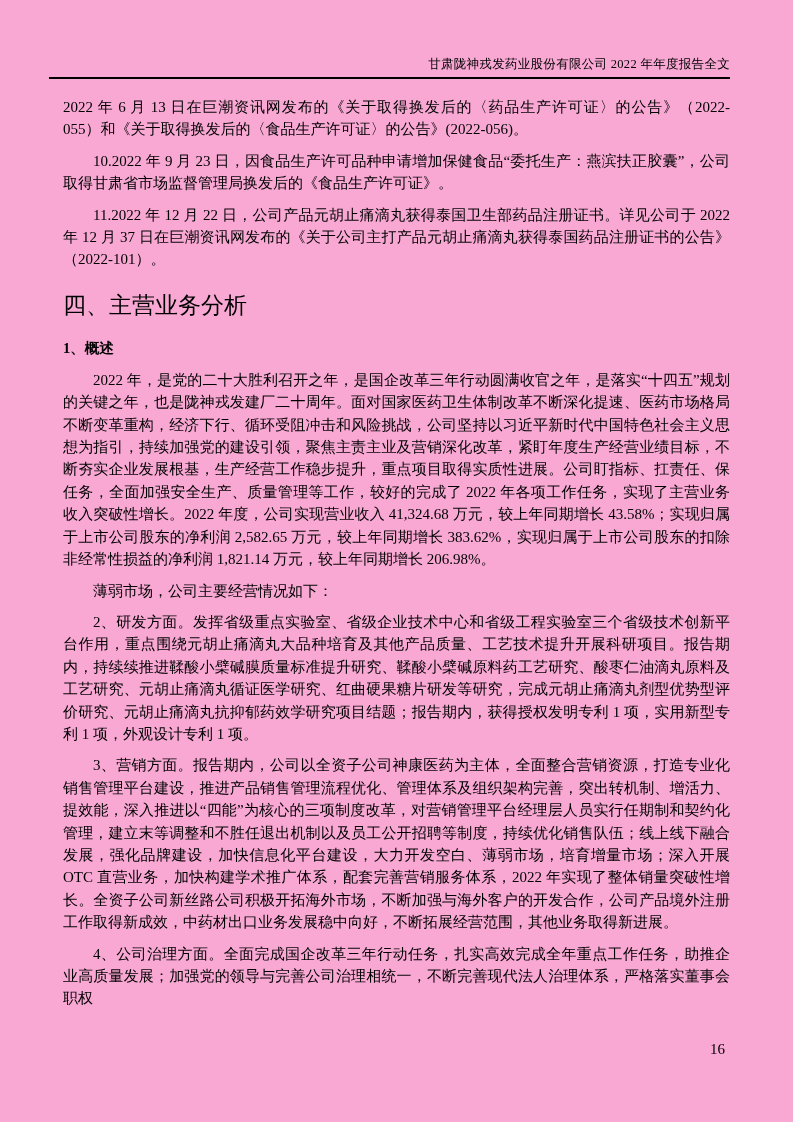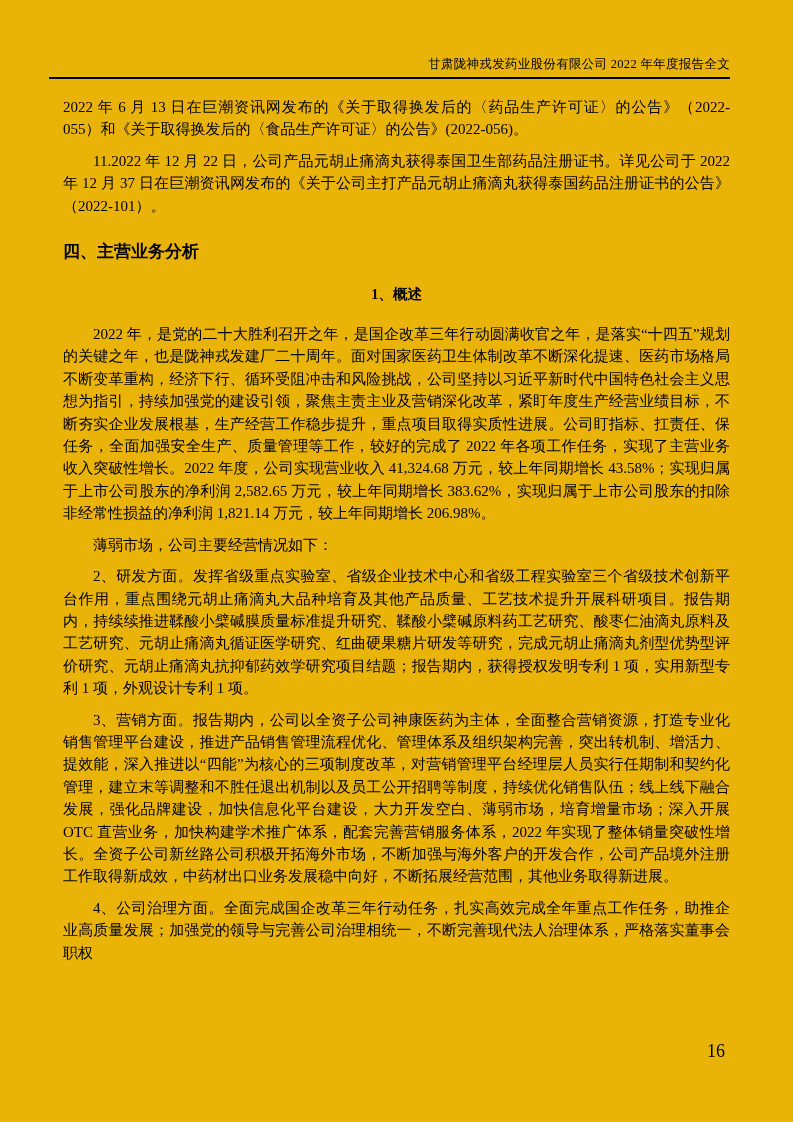--- a/index.html
+++ b/index.html
@@ -4,21 +4,21 @@
 <style>
   html, body {
     margin: 0;
     padding: 0;
     background: #ffffff;
   }
   .page {
     position: relative;
     width: 793px;
     height: 1122px;
-    background: #eab308;
+    background: #f9a8d4;
     color: #000000;
     font-family: "Liberation Serif", "DejaVu Serif", serif;
     box-sizing: border-box;
     padding: 56px 63px 0 63px;
     overflow: hidden;
   }
   .header-row {
     text-align: right;
     font-size: 12.5px;
     line-height: 16px;
@@ -39,54 +39,55 @@
   .content p {
     margin: 0 0 9px 0;
   }
   .p-cont {
     text-indent: 0;
   }
   .p-ind {
     text-indent: 2em;
   }
   .h1 {
-    font-weight: bold;
-    font-size: 17px;
+    font-weight: normal;
+    font-size: 23px;
     line-height: 22px;
     margin: 24px 0 22px 0;
     text-align: left;
   }
   .h2 {
     font-weight: bold;
     font-size: 14.5px;
     line-height: 19px;
-    margin: 0 0 19px 0;
-    text-align: center;
+    margin: 0 0 11px 0;
+    text-align: left;
   }
   .page-number {
     position: absolute;
     top: 1041px;
     right: 68px;
-    font-size: 18px;
+    font-size: 15px;
     color: #000000;
     margin-left: 12px;
   }
 </style>
 </head>
 <body>
 
 <div class="page">
 
   <div class="header-row">
     <span>甘肃陇神戎发药业股份有限公司 2022 年年度报告全文</span>
   </div>
   <div class="header-rule"></div>
 
   <div class="content">
     <p class="p-cont">2022 年 6 月 13 日在巨潮资讯网发布的《关于取得换发后的〈药品生产许可证〉的公告》（2022-055）和《关于取得换发后的〈食品生产许可证〉的公告》(2022-056)。</p>
+    <p class="p-ind">10.2022 年 9 月 23 日，因食品生产许可品种申请增加保健食品“委托生产：燕滨扶正胶囊”，公司取得甘肃省市场监督管理局换发后的《食品生产许可证》。</p>
     <p class="p-ind">11.2022 年 12 月 22 日，公司产品元胡止痛滴丸获得泰国卫生部药品注册证书。详见公司于 2022 年 12 月 37 日在巨潮资讯网发布的《关于公司主打产品元胡止痛滴丸获得泰国药品注册证书的公告》（2022-101）。</p>
     <div class="h1">四、主营业务分析</div>
     <div class="h2">1、概述</div>
     <p class="p-ind">2022 年，是党的二十大胜利召开之年，是国企改革三年行动圆满收官之年，是落实“十四五”规划的关键之年，也是陇神戎发建厂二十周年。面对国家医药卫生体制改革不断深化提速、医药市场格局不断变革重构，经济下行、循环受阻冲击和风险挑战，公司坚持以习近平新时代中国特色社会主义思想为指引，持续加强党的建设引领，聚焦主责主业及营销深化改革，紧盯年度生产经营业绩目标，不断夯实企业发展根基，生产经营工作稳步提升，重点项目取得实质性进展。公司盯指标、扛责任、保任务，全面加强安全生产、质量管理等工作，较好的完成了 2022 年各项工作任务，实现了主营业务收入突破性增长。2022 年度，公司实现营业收入 41,324.68 万元，较上年同期增长 43.58%；实现归属于上市公司股东的净利润 2,582.65 万元，较上年同期增长 383.62%，实现归属于上市公司股东的扣除非经常性损益的净利润 1,821.14 万元，较上年同期增长 206.98%。</p>
     <p class="p-ind">薄弱市场，公司主要经营情况如下：</p>
     <p class="p-ind">2、研发方面。发挥省级重点实验室、省级企业技术中心和省级工程实验室三个省级技术创新平台作用，重点围绕元胡止痛滴丸大品种培育及其他产品质量、工艺技术提升开展科研项目。报告期内，持续续推进鞣酸小檗碱膜质量标准提升研究、鞣酸小檗碱原料药工艺研究、酸枣仁油滴丸原料及工艺研究、元胡止痛滴丸循证医学研究、红曲硬果糖片研发等研究，完成元胡止痛滴丸剂型优势型评价研究、元胡止痛滴丸抗抑郁药效学研究项目结题；报告期内，获得授权发明专利 1 项，实用新型专利 1 项，外观设计专利 1 项。</p>
     <p class="p-ind">3、营销方面。报告期内，公司以全资子公司神康医药为主体，全面整合营销资源，打造专业化销售管理平台建设，推进产品销售管理流程优化、管理体系及组织架构完善，突出转机制、增活力、提效能，深入推进以“四能”为核心的三项制度改革，对营销管理平台经理层人员实行任期制和契约化管理，建立末等调整和不胜任退出机制以及员工公开招聘等制度，持续优化销售队伍；线上线下融合发展，强化品牌建设，加快信息化平台建设，大力开发空白、薄弱市场，培育增量市场；深入开展 OTC 直营业务，加快构建学术推广体系，配套完善营销服务体系，2022 年实现了整体销量突破性增长。全资子公司新丝路公司积极开拓海外市场，不断加强与海外客户的开发合作，公司产品境外注册工作取得新成效，中药材出口业务发展稳中向好，不断拓展经营范围，其他业务取得新进展。</p>
     <p class="p-ind">4、公司治理方面。全面完成国企改革三年行动任务，扎实高效完成全年重点工作任务，助推企业高质量发展；加强党的领导与完善公司治理相统一，不断完善现代法人治理体系，严格落实董事会职权</p>
   </div>
 

